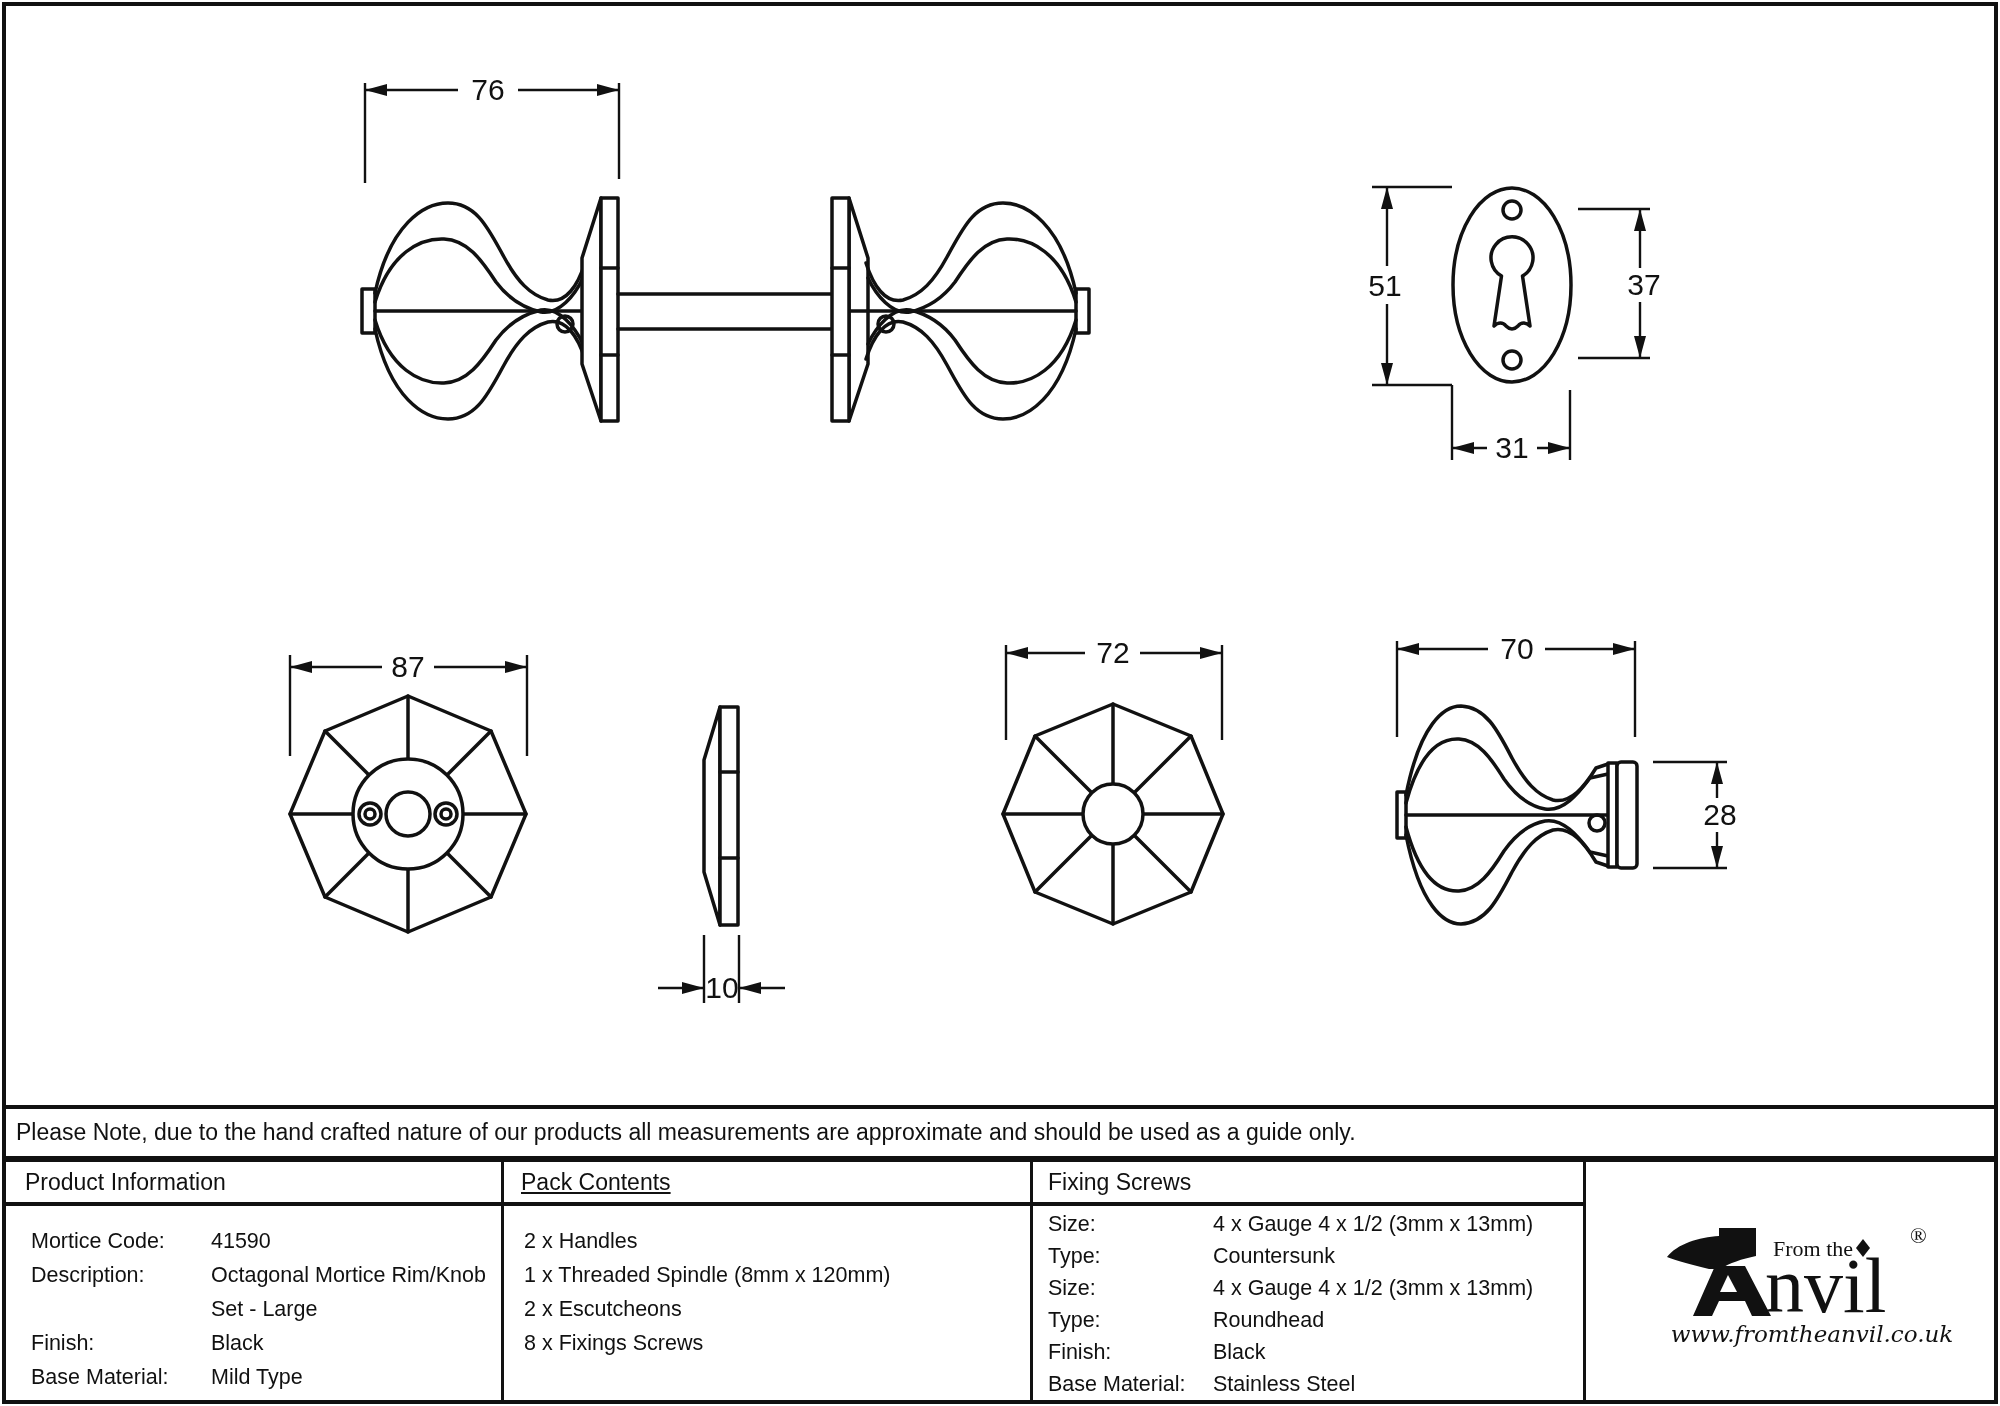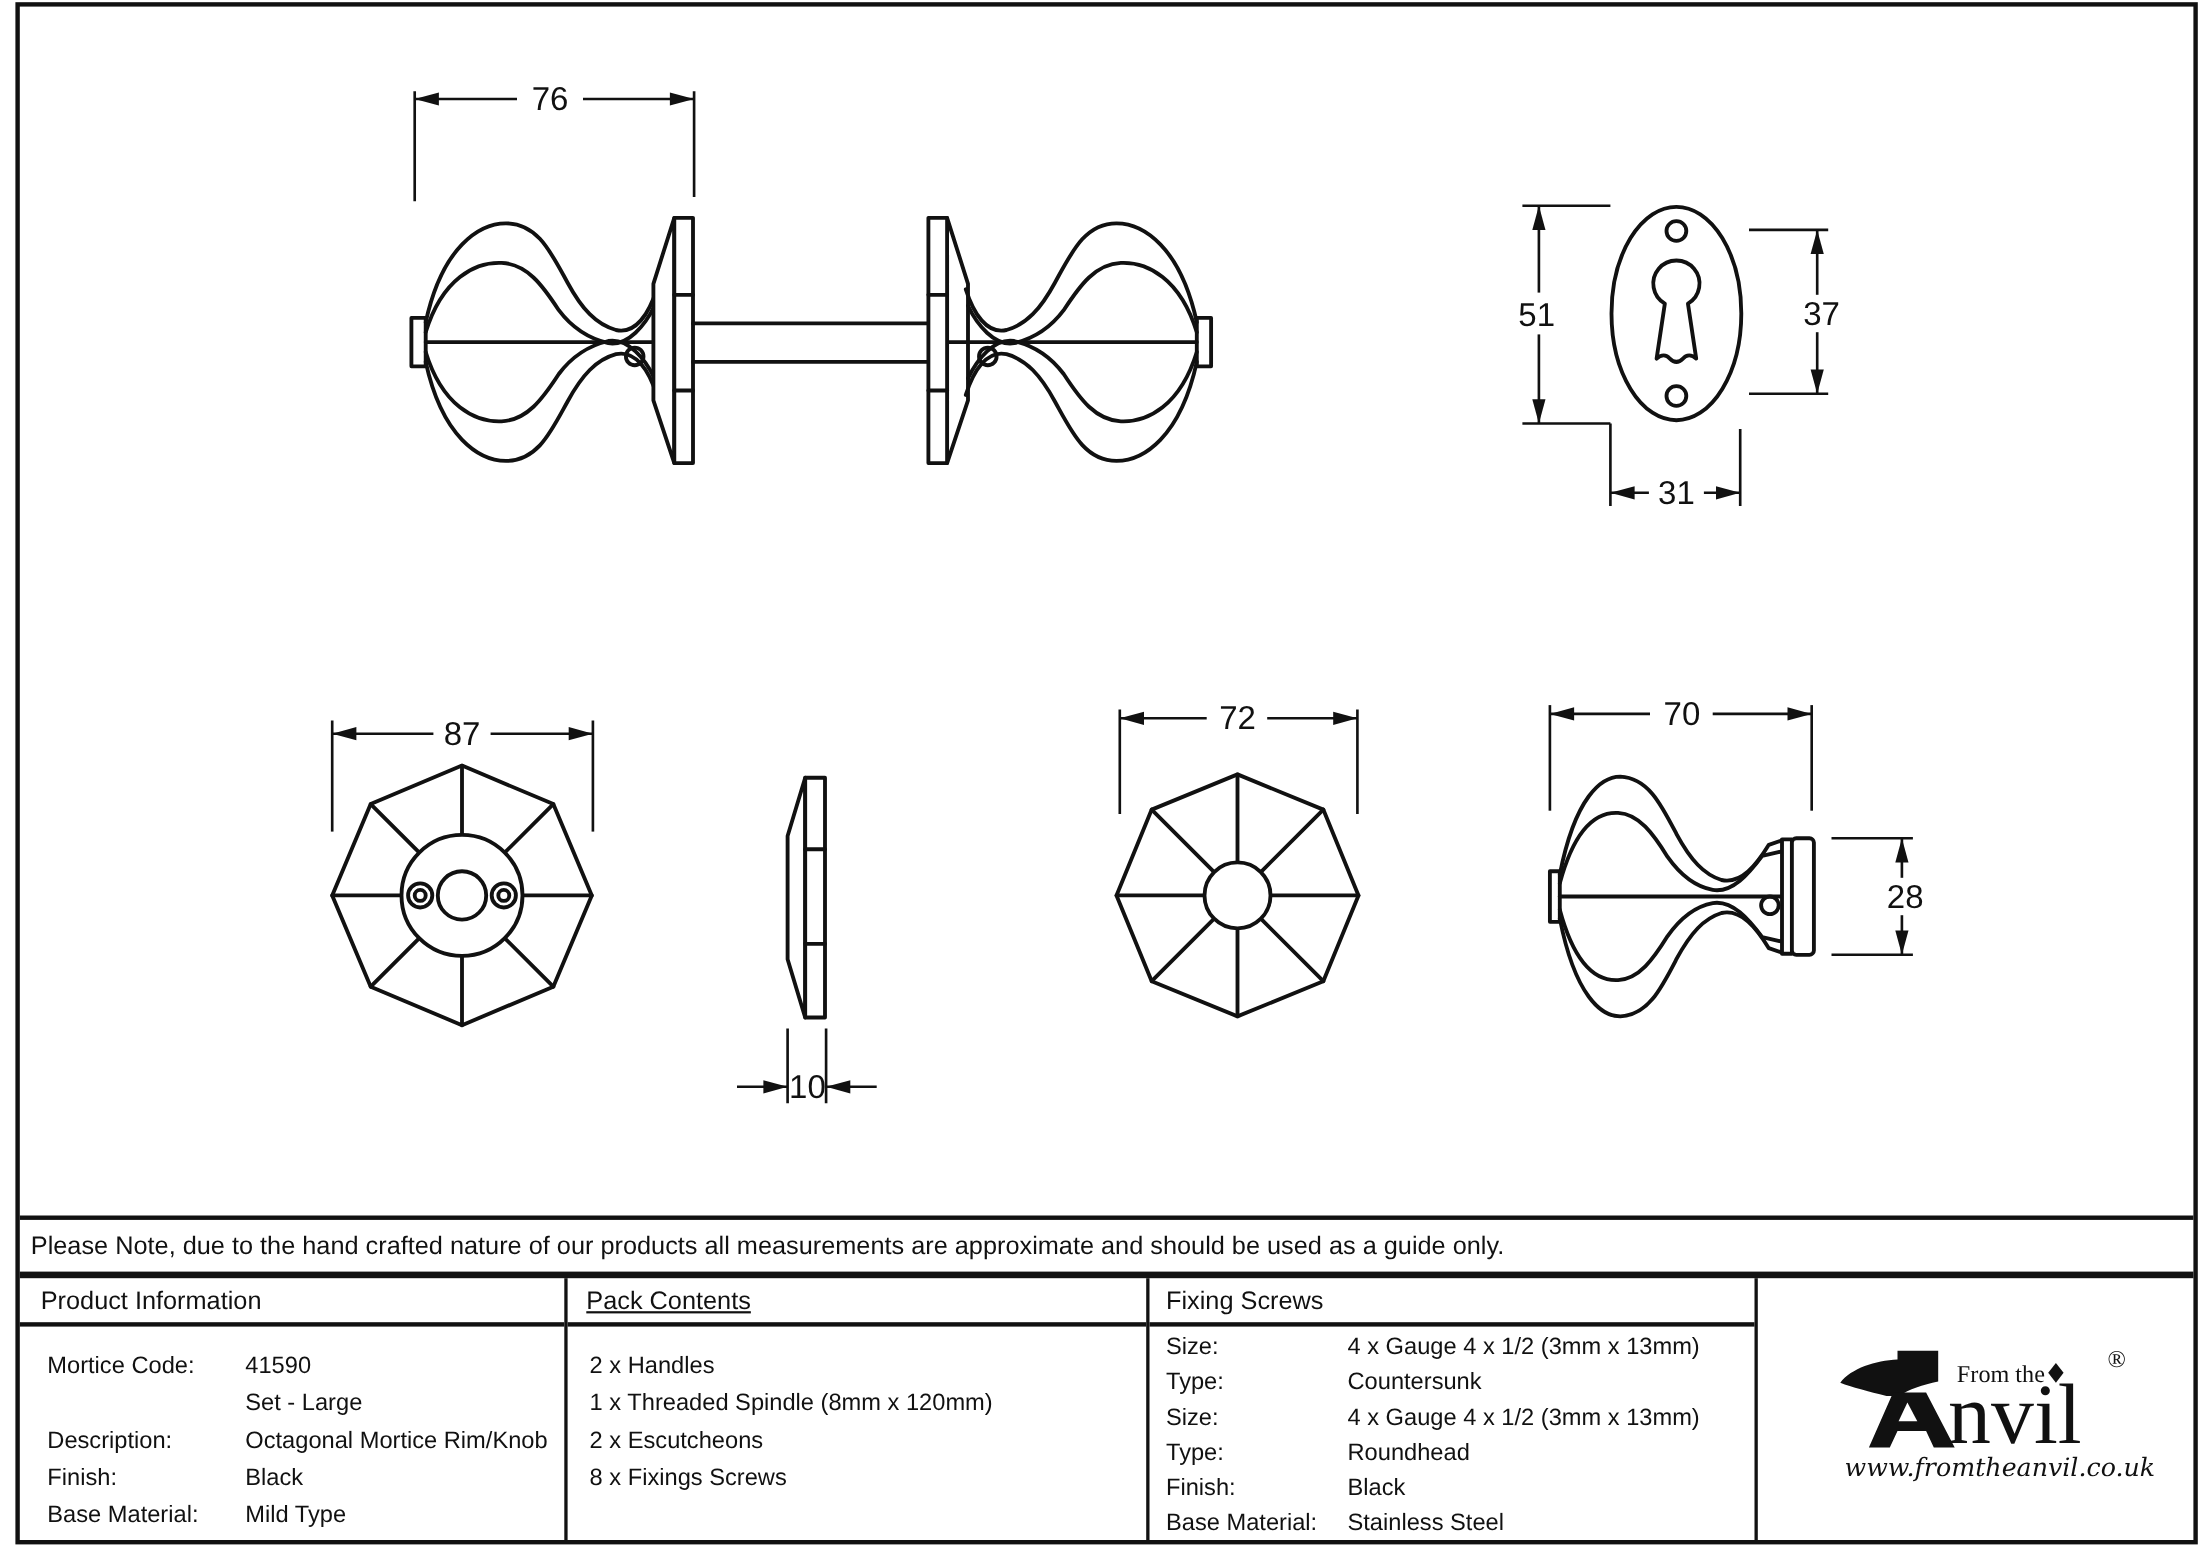--- a/index.html
+++ b/index.html
@@ -2,21 +2,21 @@
 <html><head>
 <meta charset="utf-8">
 <style>
   html,body { margin:0; padding:0; }
   body {
     width:2000px; height:1406px; position:relative; background:#fff;
     font-family:"Liberation Sans", sans-serif; color:#111;
   }
   .sheet {
     position:absolute; inset:2px; border:4px solid #111;
-    display:flex; flex-direction:column; background:#fff;margin-left:12px;
+    display:flex; flex-direction:column; background:#fff;
   }
   .drawing-area { height:1099px; position:relative; }
   .drawing-area svg { display:block; }
 
   .note-row {
     height:59px; box-sizing:border-box;
     border-top:4px solid #111; border-bottom:6px solid #111;
     display:flex; align-items:center; padding-left:10px;
     font-size:23px;
   }
@@ -236,26 +236,26 @@
   <div class="info-table">
 
     <div class="col col-product">
       <div class="cell-header">Product Information</div>
       <div class="cell-body">
         <div class="kv-row">
           <span class="kv-label">Mortice Code:</span>
           <span class="kv-value">41590</span>
         </div>
         <div class="kv-row">
+          <span class="kv-label">Description:</span>
+          <span class="kv-value">Octagonal Mortice Rim/Knob</span>
+        </div>
+        <div class="kv-row">
           <span class="kv-label"></span>
           <span class="kv-value">Set - Large</span>
-        </div>
-        <div class="kv-row">
-          <span class="kv-label">Description:</span>
-          <span class="kv-value">Octagonal Mortice Rim/Knob</span>
         </div>
         <div class="kv-row">
           <span class="kv-label">Finish:</span>
           <span class="kv-value">Black</span>
         </div>
         <div class="kv-row">
           <span class="kv-label">Base Material:</span>
           <span class="kv-value">Mild Type</span>
         </div>
       </div>

